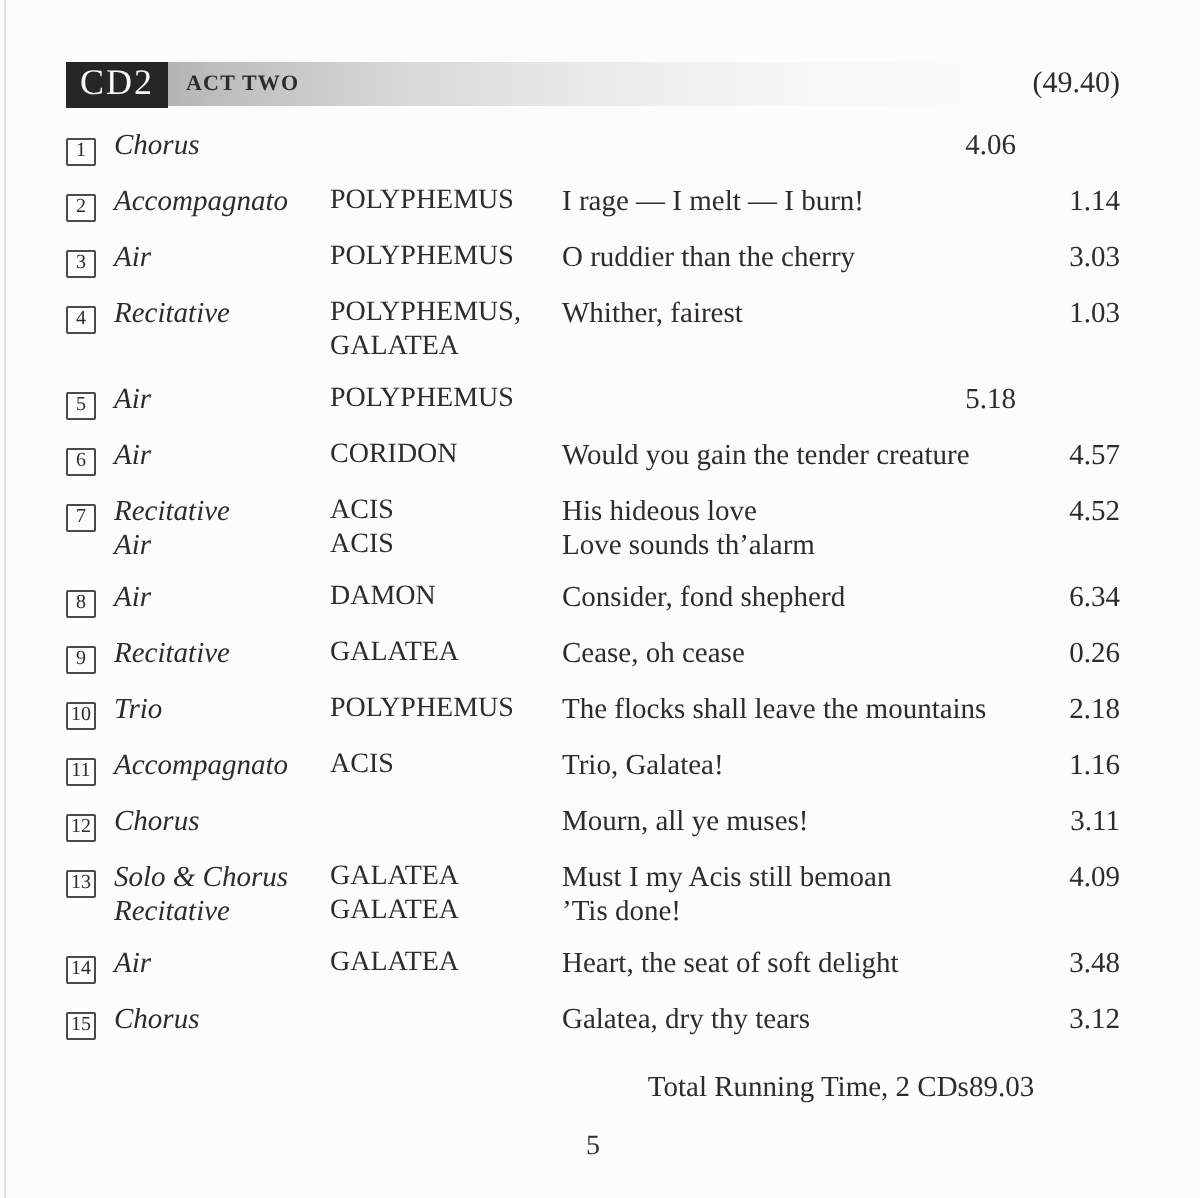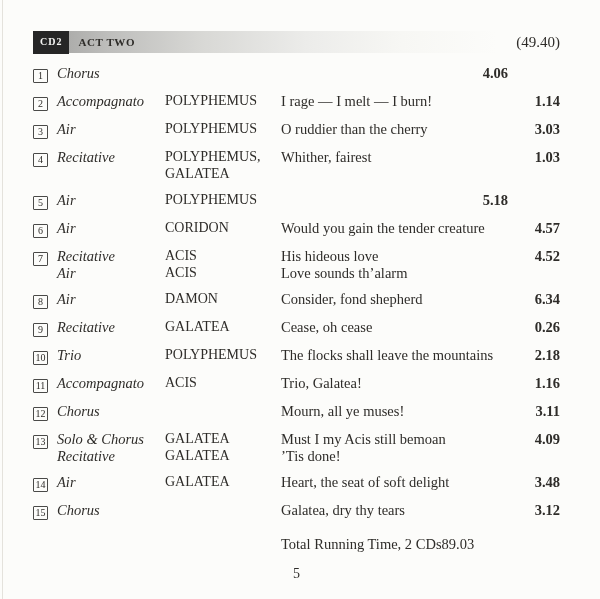--- a/index.html
+++ b/index.html
@@ -36,22 +36,22 @@
       #9e9e9c 0%, #bdbdbb 14%, #d8d8d5 32%,
       #ececea 52%, #f7f7f4 70%, rgba(252,252,250,0) 88%);
   }
   .cd-box {
     display: flex;
     align-items: center;
     height: 22px;
     padding: 0 7px 1px 7px;
     background: var(--cd-box-bg, #262626);
     color: var(--cd-box-text, #f7f7f5);
-    font-weight: bold;
-    font-size: 10px;
+    font-weight: normal;
+    font-size: 18px;
     letter-spacing: 1px;
   }
   .act-title {
     margin-left: 9px;
     font-weight: bold;
     font-size: 11px;
     letter-spacing: 0.6px;
   }
   .act-duration {
     margin-left: auto;
@@ -74,26 +74,26 @@
     width: 15px;
     height: 14px;
     border: 1px solid #4a4a48;
     border-radius: 1px;
     font-size: 10px;
     line-height: 1;
   }
   .type-cell { font-style: italic; }
   .singer-cell { font-size: 14px; }
   .title-cell { white-space: nowrap; }
-  .time-cell { text-align: right; font-weight: bold; }
+  .time-cell { text-align: right; }
   .line { min-height: 16.5px; }
   
   .total-row {
     display: flex;
-    justify-content: flex-start;
+    justify-content: center;
     margin: 16px 0 0 248px;
     font-size: 14.5px;
   }
   .page-number {
     margin-top: 13px;
     text-align: center;
     font-size: 14px;
   }
 </style>
 </head>

